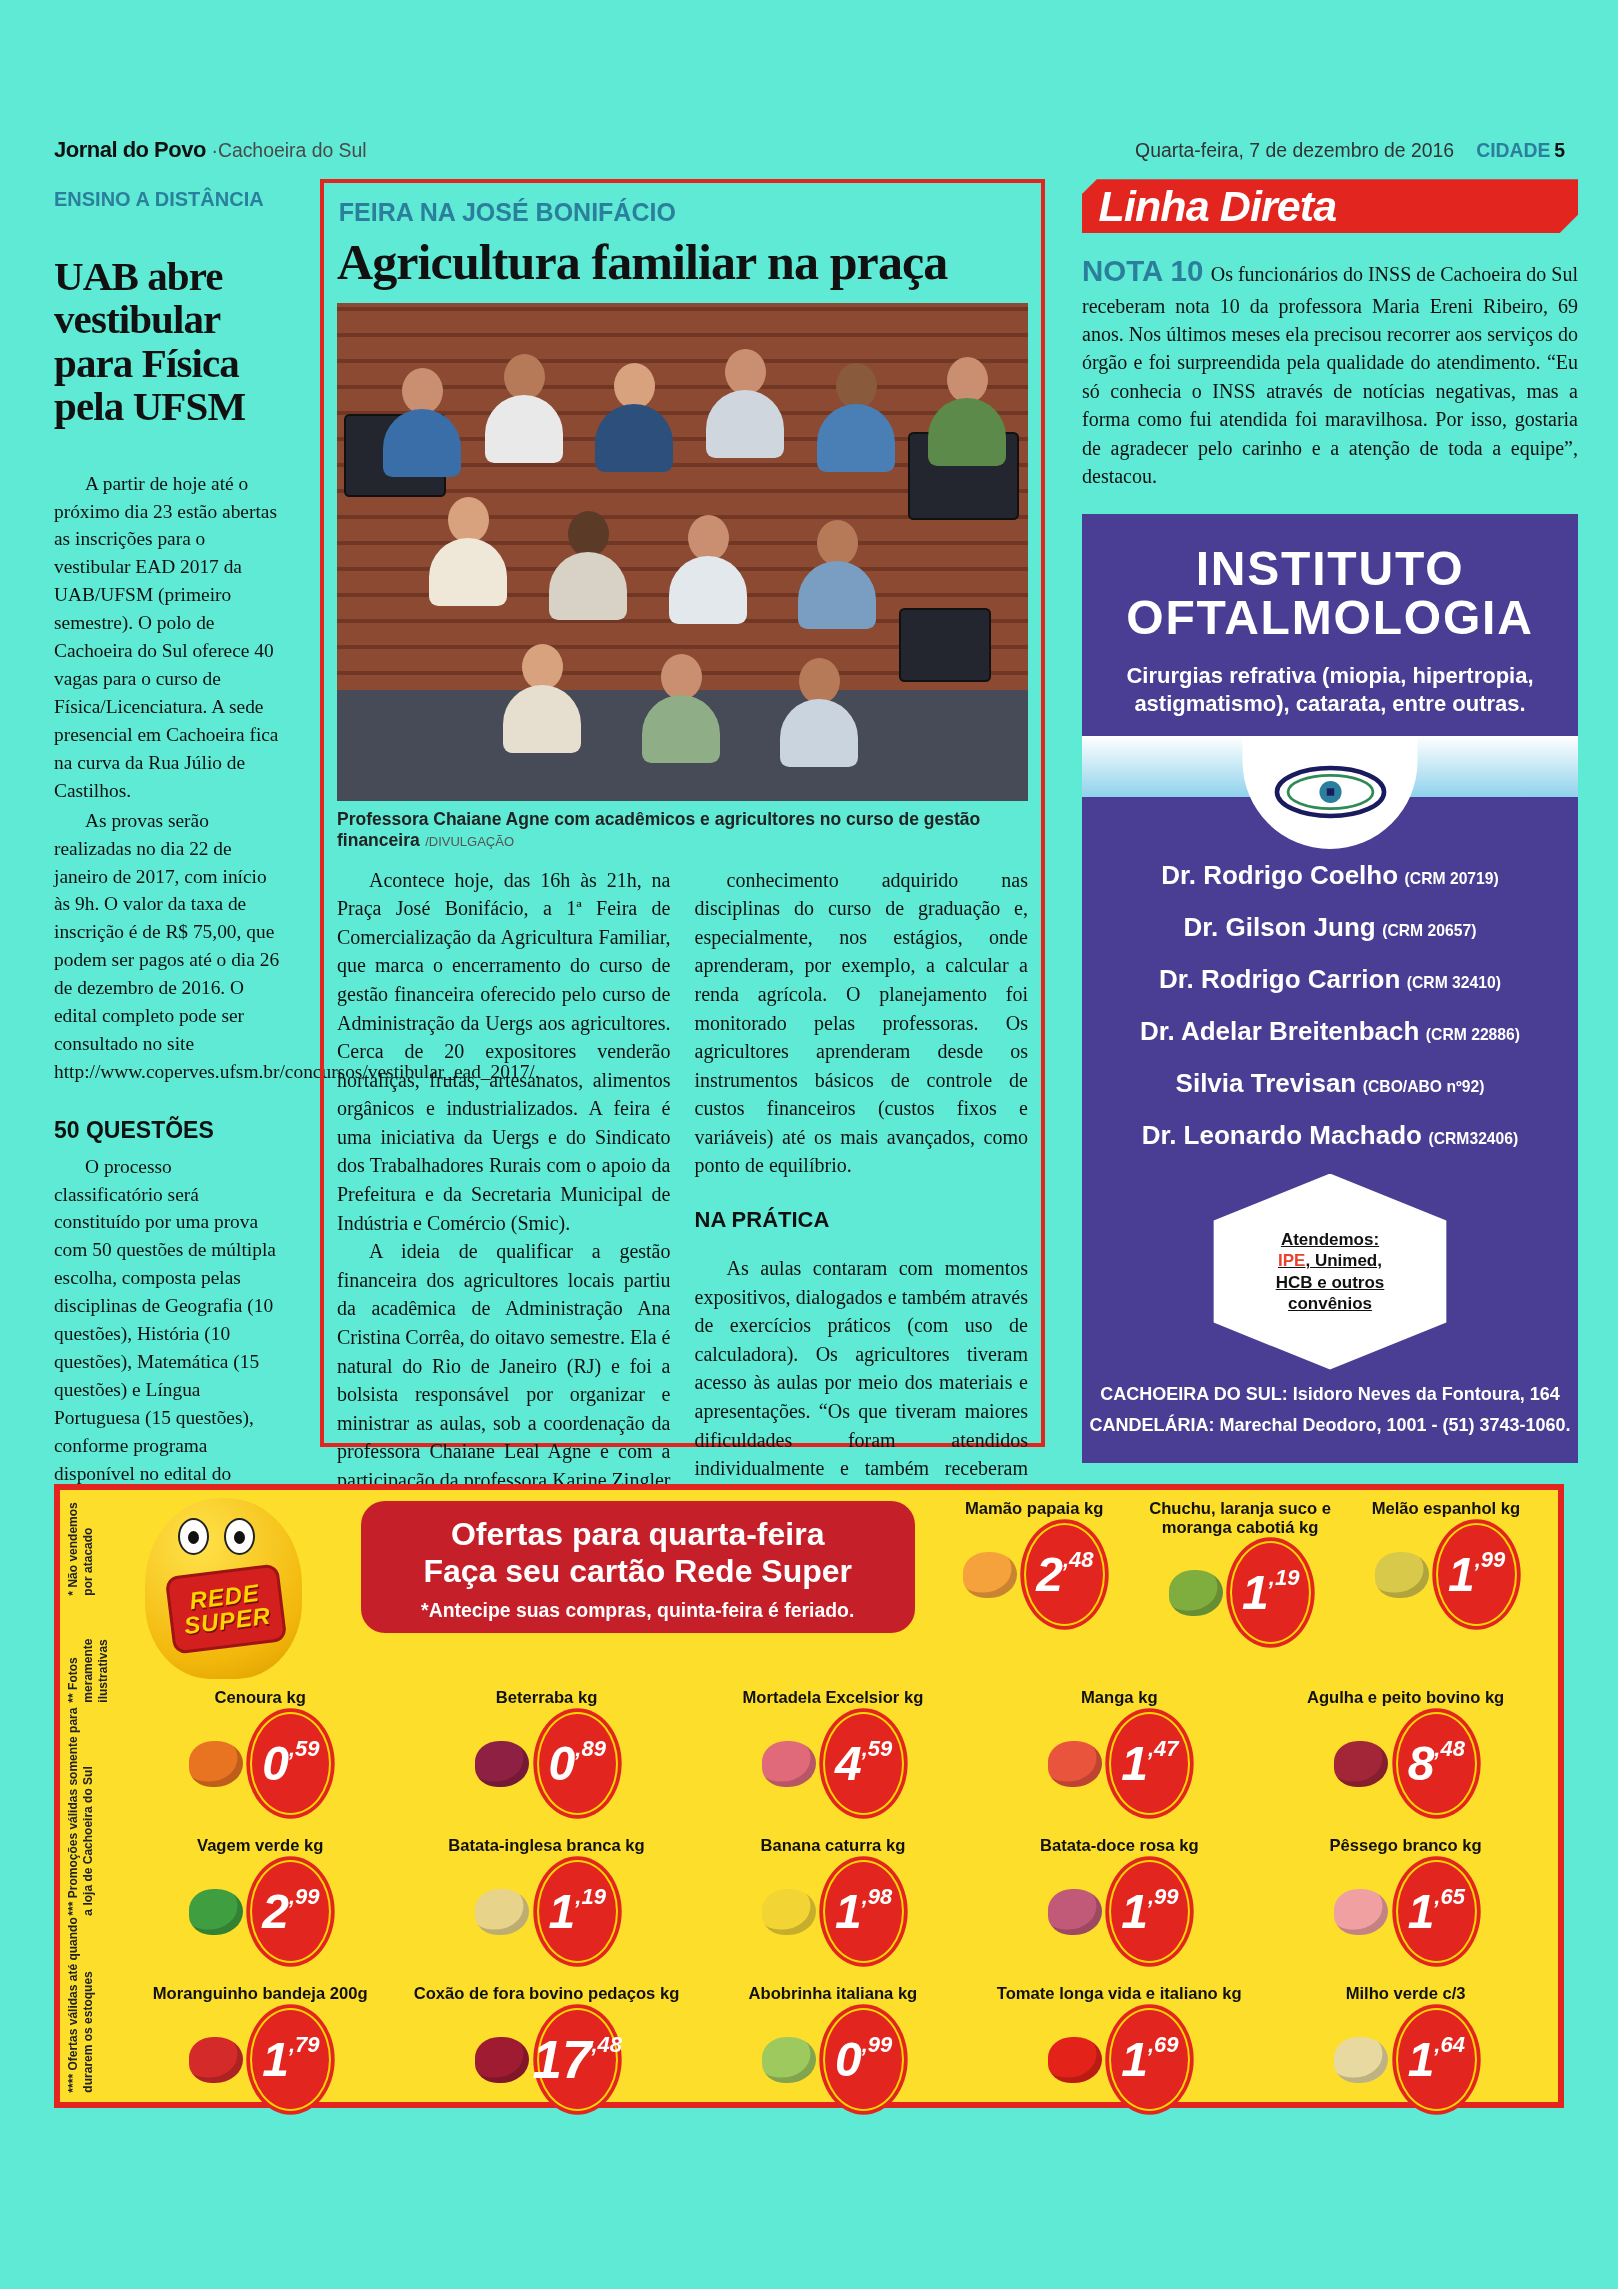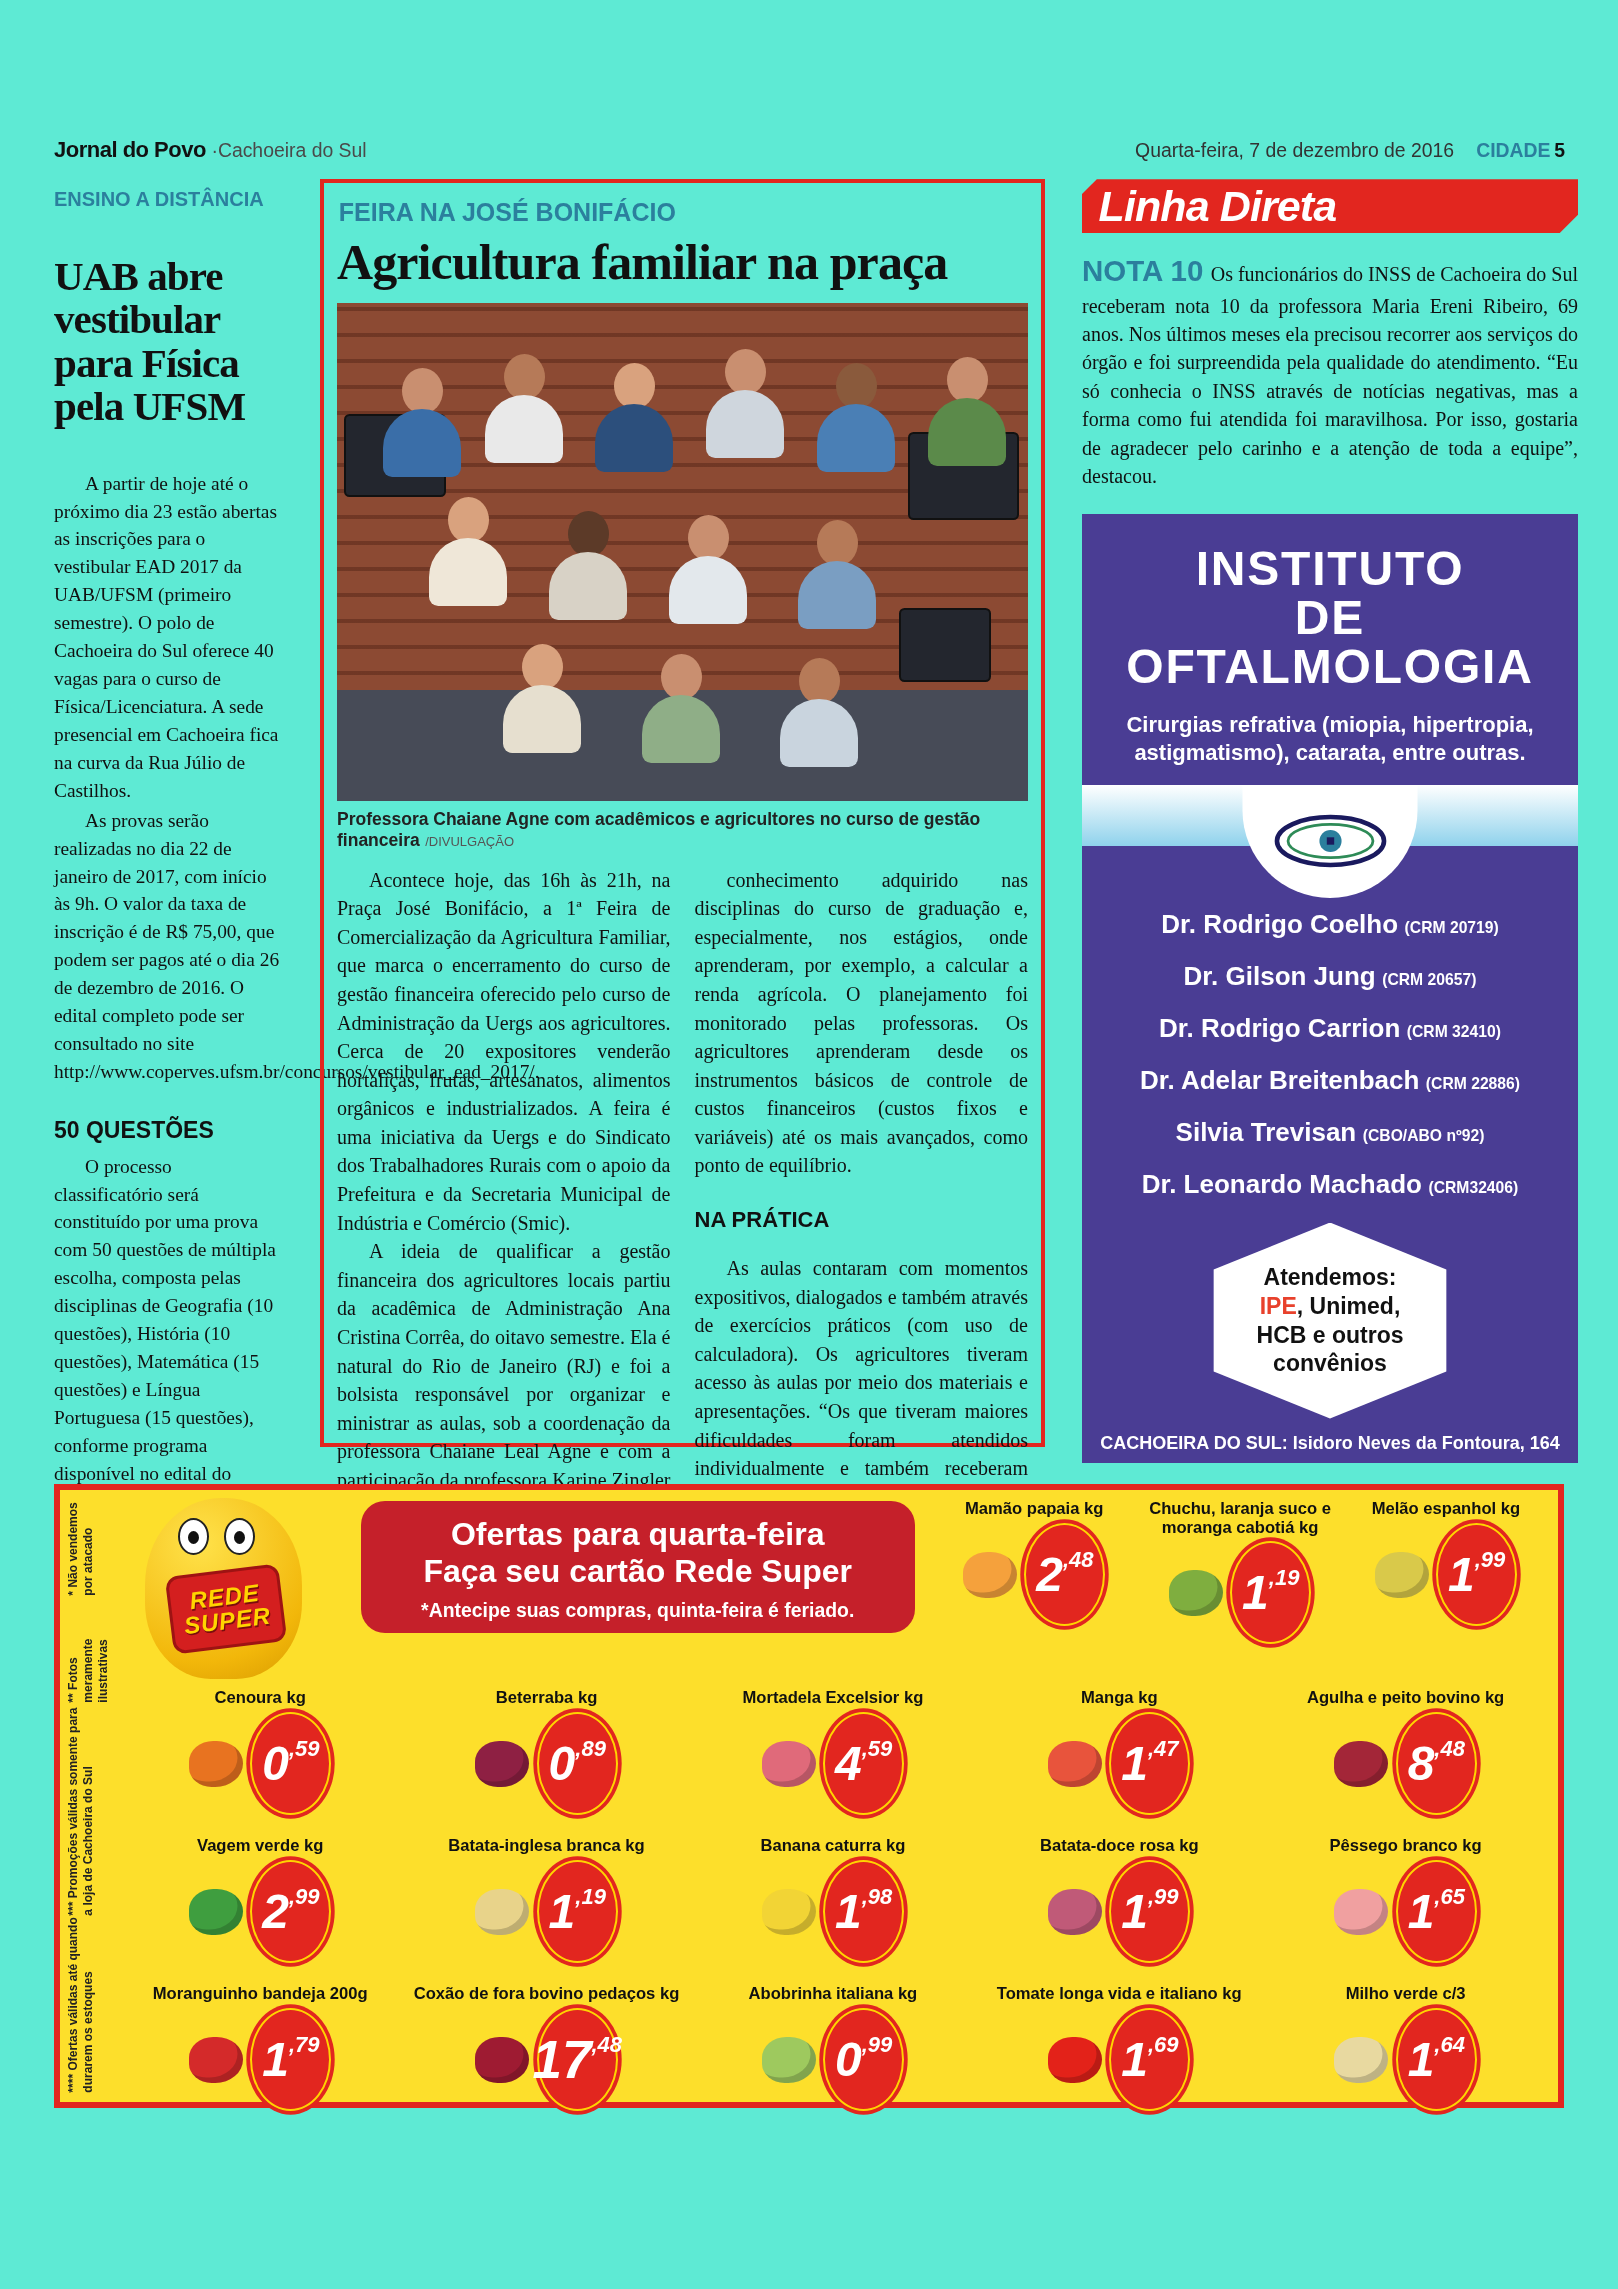--- a/index.html
+++ b/index.html
@@ -66,21 +66,21 @@
   .eye-band { position:relative; height:61px; background:linear-gradient(180deg,#ffffff,#8fd2ec); margin-top:13px; }
   .eye-bulge { position:absolute; left:50%; transform:translateX(-50%); top:0; width:175px; height:113px;
                background:#fff; border-radius:0 0 88px 88px; display:flex; justify-content:center; align-items:center; }
   .doctors { margin-top:65px; }
   .doc { line-height:1.0; margin-bottom:26px; }
   .doc-name { font-weight:800; font-size:26px; }
   .doc-reg { font-weight:700; font-size:15.7px; margin-left:6.5px; }
   .hexagon { width:277px; height:196px; margin:1.8px auto 0 auto; background:#fff; color:#111;
              clip-path:polygon(50% 0, 92% 24%, 92% 76%, 50% 100%, 8% 76%, 8% 24%);
              display:flex; flex-direction:column; justify-content:center; align-items:center; }
-  .hexagon div { font-weight:800; font-size:23px; line-height:1.25; }
+  .hexagon div { font-weight:800; font-size:17px; line-height:1.25;text-decoration:underline; }
   .ipe { color:#e8412c; }
   .oft-addr { font-weight:700; font-size:18px; line-height:1.75; margin-top:9.2px; }
 
   
   .super-ad { position:relative; margin-top:37px; width:1510px; height:624px; background:#fddf2b;
               border:6.5px solid #e2261f; font-family:"Liberation Sans", sans-serif; padding:7.4px 9.2px 5.5px 57px; }
   .disclaimers { position:absolute; left:5.5px; top:9.2px; bottom:9.2px; width:48px;
                  writing-mode:vertical-rl; transform:rotate(180deg); display:flex; gap:1.8px;
                  font-size:12px; font-weight:700; color:#222; line-height:1.25; }
   .ad-row { display:flex; align-items:flex-start; }
@@ -234,21 +234,20 @@
       <div class="linha-banner">
         <span>Linha Direta</span>
       </div>
       <p class="nota">
         <span class="nota-label">NOTA 10</span><span>Os funcionários do INSS de Cachoeira do Sul receberam nota 10 da professora Maria Ereni Ribeiro, 69 anos. Nos últimos meses ela precisou recorrer aos serviços do órgão e foi surpreendida pela qualidade do atendimento. “Eu só conhecia o INSS através de notícias negativas, mas a forma como fui atendida foi maravilhosa. Por isso, gostaria de agradecer pelo carinho e a atenção de toda a equipe”, destacou.</span>
       </p>
 
       <div class="oft-ad">
         <div class="oft-title">
           <div>INSTITUTO</div>
-          <div>DE</div>
           <div>OFTALMOLOGIA</div>
         </div>
         <div class="oft-sub">Cirurgias refrativa (miopia, hipertropia, astigmatismo), catarata, entre outras.</div>
         <div class="eye-band">
           <div class="eye-bulge">
             <svg width="120" height="74" viewBox="0 0 130 80">
               <ellipse cx="65" cy="40" rx="58" ry="26" fill="none" stroke="#1a1a5e" stroke-width="5"></ellipse>
               <ellipse cx="65" cy="40" rx="46" ry="18" fill="#fff" stroke="#2e8b57" stroke-width="3"></ellipse>
               <circle cx="65" cy="40" r="12" fill="#2b7f9d"></circle>
               <rect x="61" y="36" width="8" height="8" fill="#1a1a5e"></rect>

